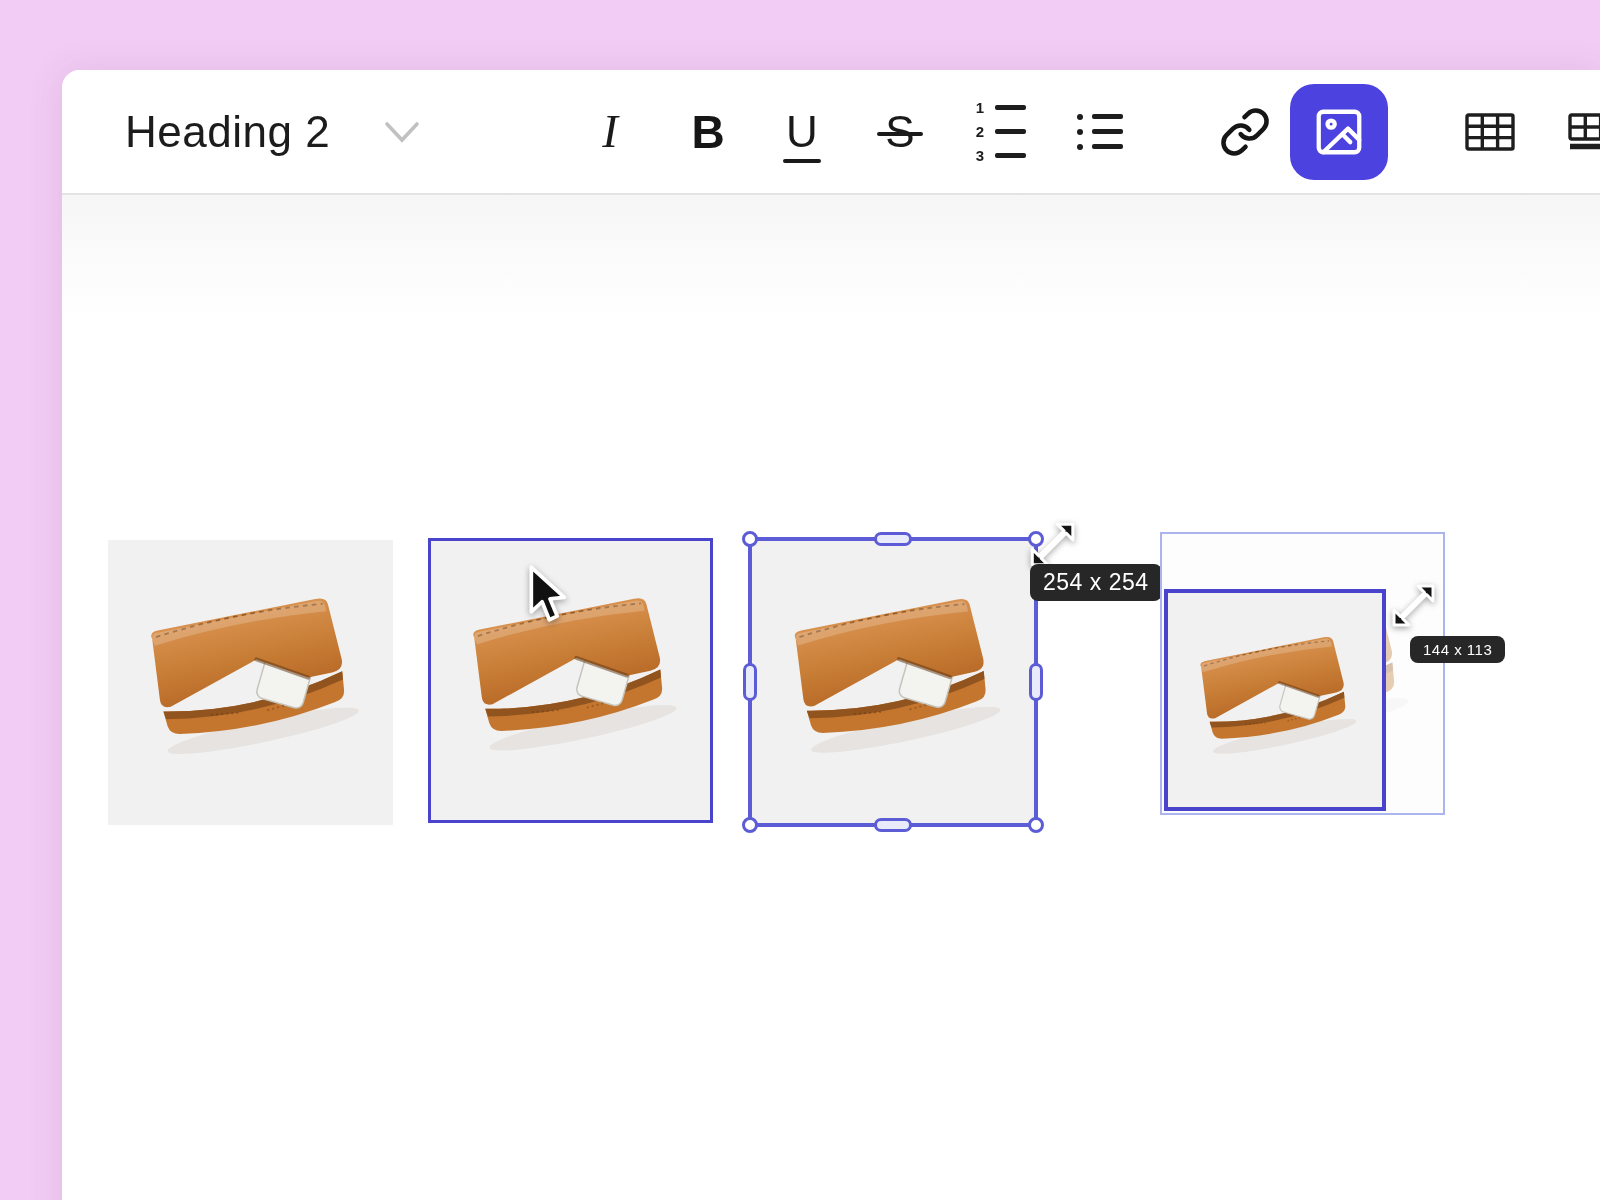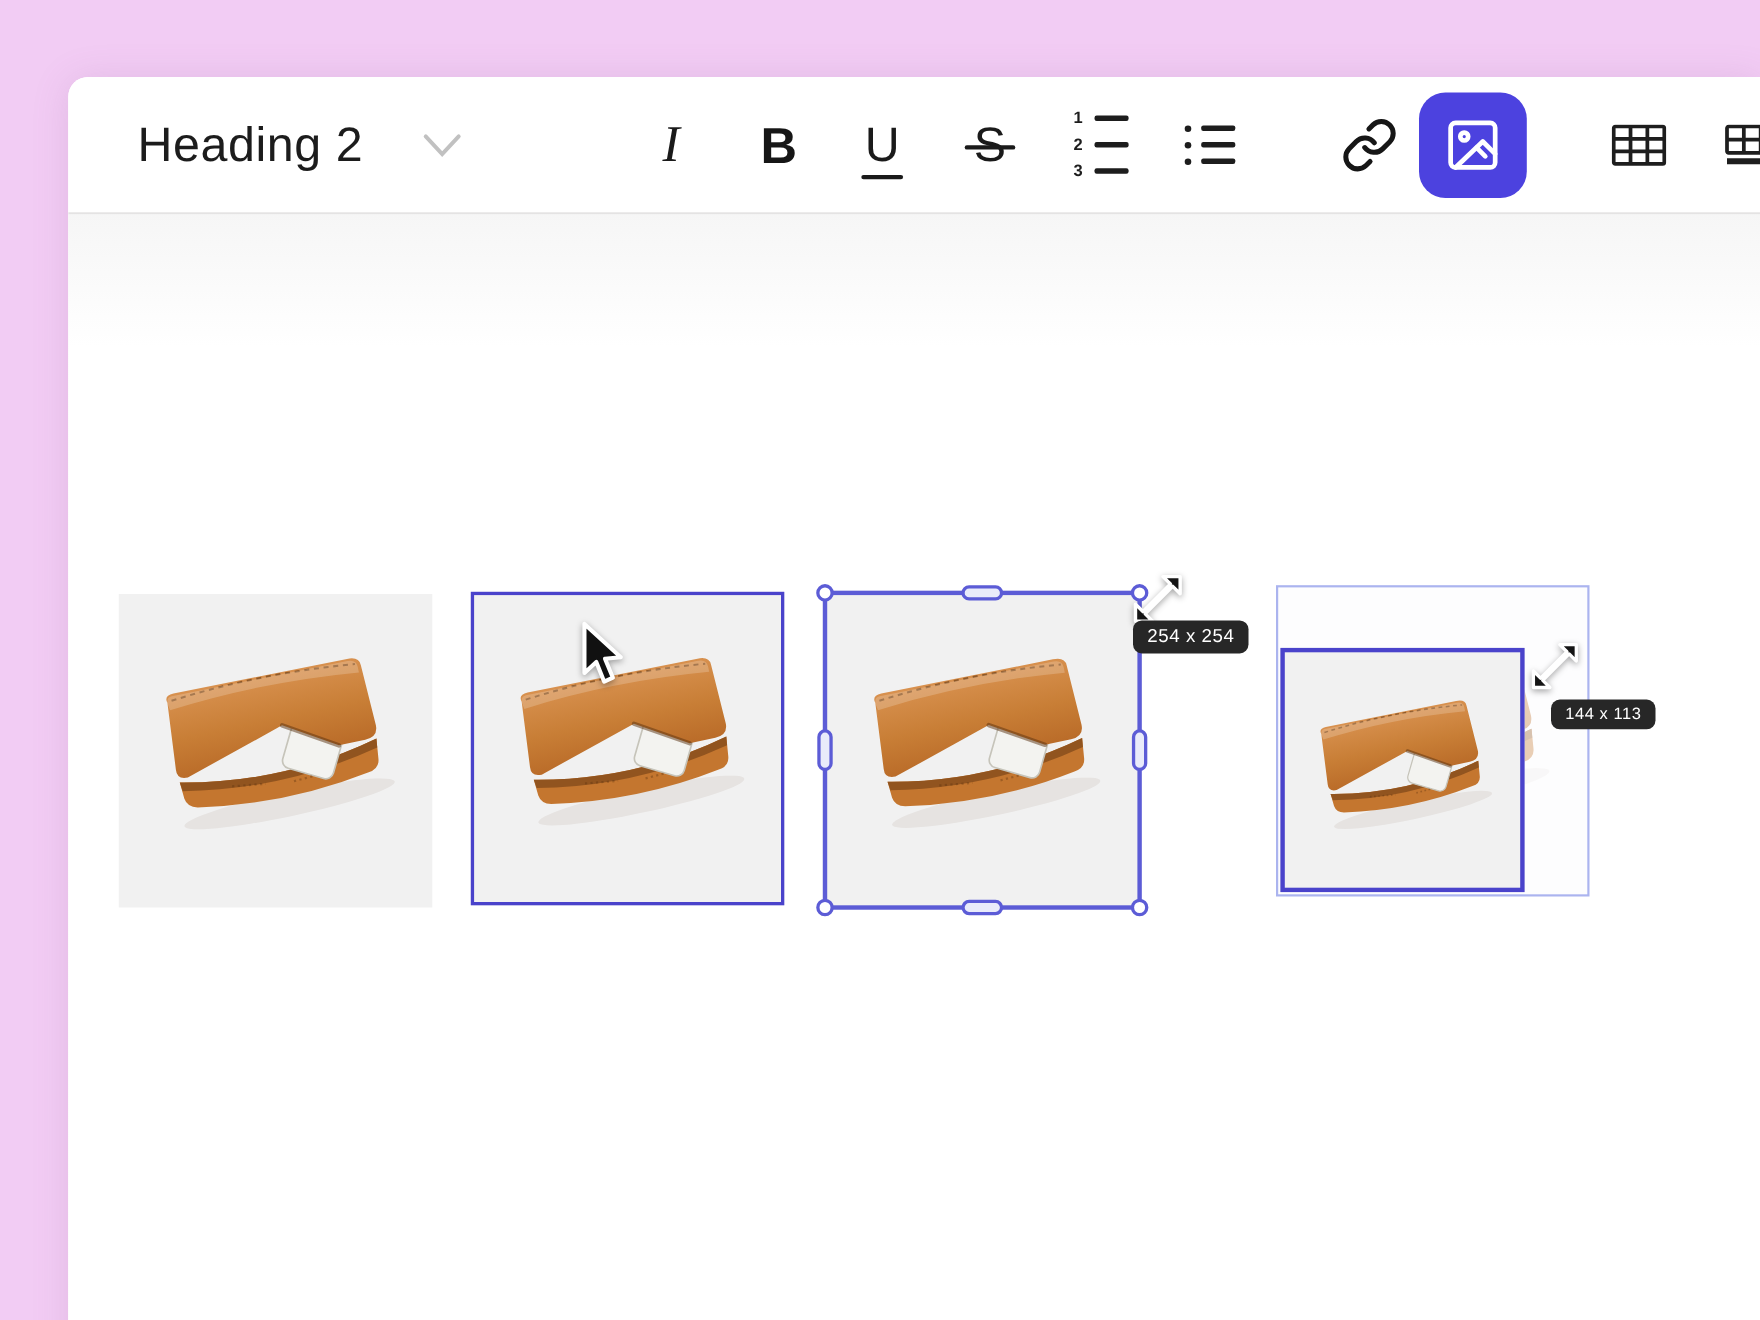--- a/index.html
+++ b/index.html
@@ -58,21 +58,21 @@
   .h-pill.h-top,.h-pill.h-bottom{width:38px;height:14px;left:50%;margin-left:-19px;}
   .h-pill.h-left,.h-pill.h-right{width:14px;height:38px;top:50%;margin-top:-19px;}
   .h-tl{left:-10px;top:-10px;}.h-tr{right:-10px;top:-10px;}
   .h-bl{left:-10px;bottom:-10px;}.h-br{right:-10px;bottom:-10px;}
   .h-top{top:-9px;}.h-bottom{bottom:-9px;}.h-left{left:-9px;}.h-right{right:-9px;}
 
   
   .cursor{position:absolute;filter:drop-shadow(0 2px 3px rgba(0,0,0,.35));pointer-events:none;}
   .tooltip{position:absolute;background:#272727;color:#fff;border-radius:8px;
     padding:5px 13px;white-space:nowrap;letter-spacing:.5px;}
-  .tip-254{left:968px;top:369px;font-size:17px;}
+  .tip-254{left:968px;top:369px;font-size:23px;}
   .tip-113{left:1348px;top:441px;font-size:15px;}
 </style>
 </head>
 <body>
 
 <svg width="0" height="0" style="position:absolute" aria-hidden="true">
   <defs>
     <linearGradient id="walletGrad" x1="0" y1="0" x2="0" y2="1">
       <stop offset="0" stop-color="#D8914F"></stop>
       <stop offset="0.55" stop-color="#C87E36"></stop>

